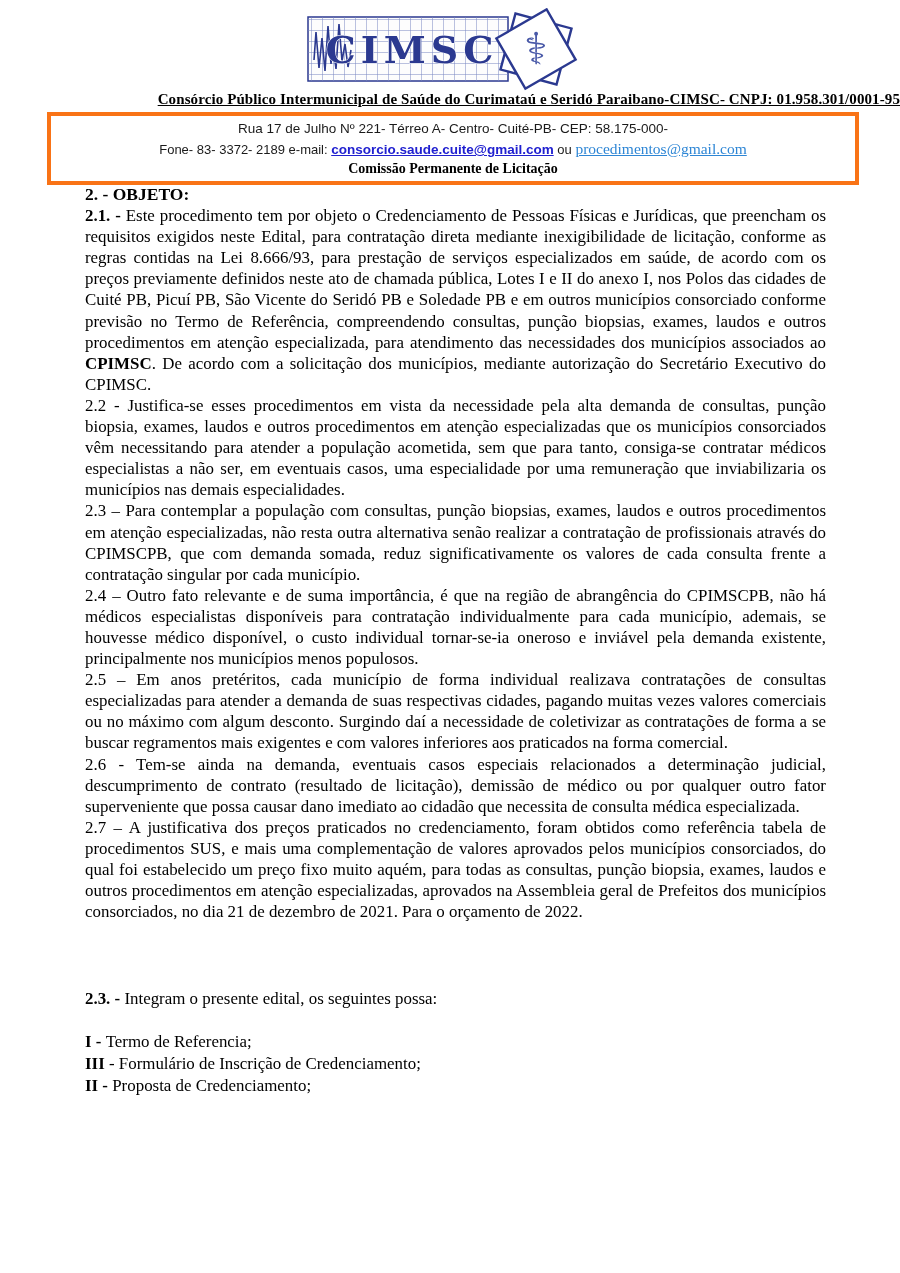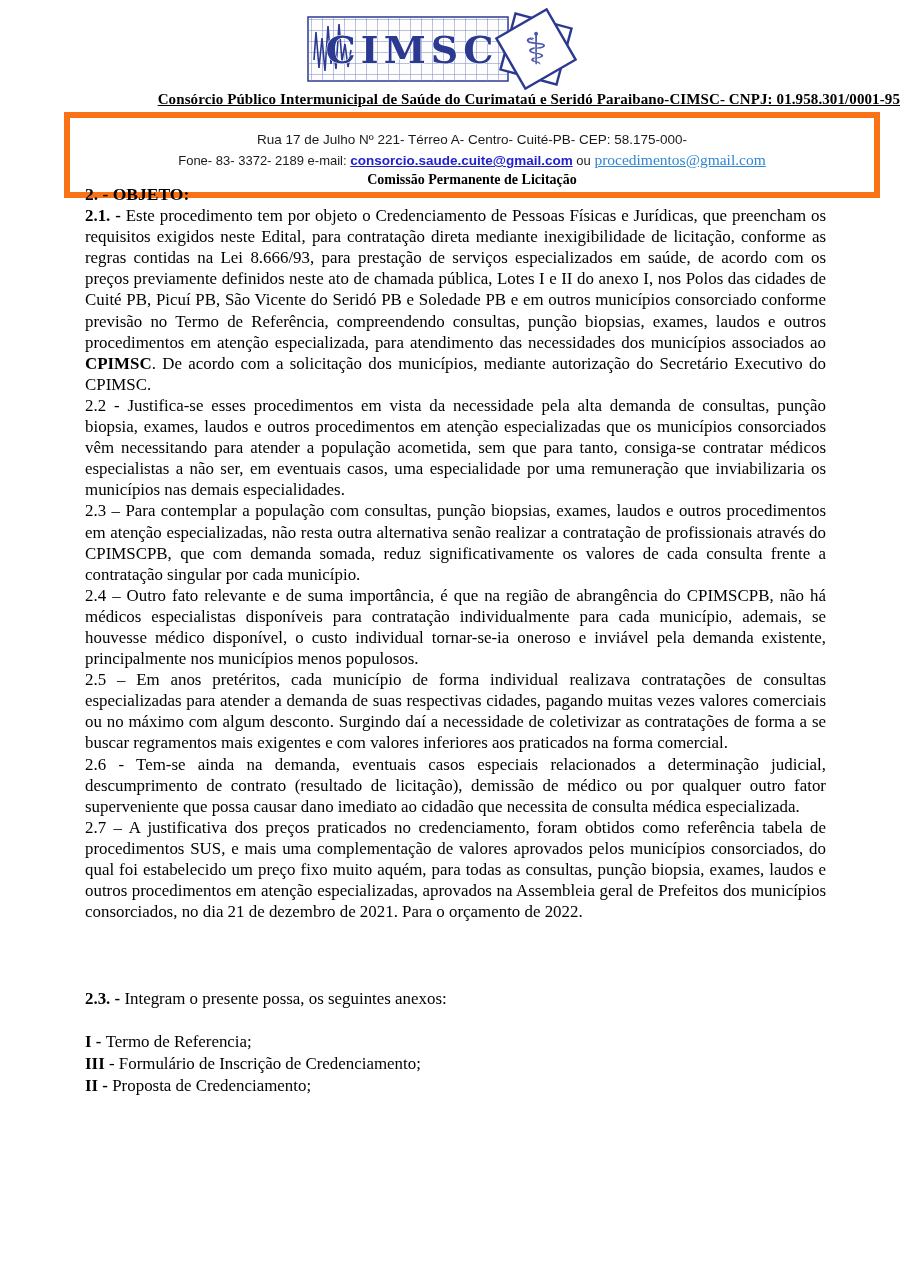--- a/index.html
+++ b/index.html
@@ -12,21 +12,21 @@
   .logo { position:absolute; left:300px; top:8px; width:300px; height:84px; }
 
   .org-line {
     position:absolute; top:91px; left:0; width:100%; text-align:right;
     font-family:"Liberation Serif", serif; font-weight:bold; font-size:15px;
     text-decoration:underline; letter-spacing:0.1px;
   }
 
   .info-box {
     position:absolute; left:47px; top:112px; width:804px;
-    border:6px solid #f97316; background:#fff; text-align:center; padding:12px 0 2px;margin-left:17px;
+    border:4px solid #f97316; background:#fff; text-align:center; padding:3px 0 2px;
   }
   .address-line {
     font-family:"Liberation Sans", sans-serif; font-size:13.5px; color:#1a1a1a; margin:2px 0 3px;
   }
   .phone-line {
     font-family:"Liberation Sans", sans-serif; font-size:13px; color:#1a1a1a; margin:4px 0 3px;
   }
   .email-primary {
     color:var(--email-primary-blue,#2020d0); font-weight:bold; text-decoration:underline;
     font-family:"Liberation Sans", sans-serif; font-size:13.5px; cursor:pointer;
@@ -87,21 +87,21 @@
     <p class="section-heading">2. - OBJETO:</p>
     <div>
         <p><span class="b">2.1. - </span><span>Este procedimento tem por objeto o Credenciamento de Pessoas Físicas e Jurídicas, que preencham os requisitos exigidos neste Edital, para contratação direta mediante inexigibilidade de licitação, conforme as regras contidas na Lei 8.666/93, para prestação de serviços especializados em saúde, de acordo com os preços previamente definidos neste ato de chamada pública, Lotes I e II do anexo I, nos Polos das cidades de Cuité PB, Picuí PB, São Vicente do Seridó PB e Soledade PB e em outros municípios consorciado conforme previsão no Termo de Referência, compreendendo consultas, punção biopsias, exames, laudos e outros procedimentos em atenção especializada, para atendimento das necessidades dos municípios associados ao </span><span class="b">CPIMSC</span><span>. De acordo com a solicitação dos municípios, mediante autorização do Secretário Executivo do CPIMSC.</span></p>
         <p><span>2.2 - Justifica-se esses procedimentos em vista da necessidade pela alta demanda de consultas, punção biopsia, exames, laudos e outros procedimentos em atenção especializadas que os municípios consorciados vêm necessitando para atender a população acometida, sem que para tanto, consiga-se contratar médicos especialistas a não ser, em eventuais casos, uma especialidade por uma remuneração que inviabilizaria os municípios nas demais especialidades.</span></p>
         <p><span>2.3 – Para contemplar a população com consultas, punção biopsias, exames, laudos e outros procedimentos em atenção especializadas, não resta outra alternativa senão realizar a contratação de profissionais através do CPIMSCPB, que com demanda somada, reduz significativamente os valores de cada consulta frente a contratação singular por cada município.</span></p>
         <p><span>2.4 – Outro fato relevante e de suma importância, é que na região de abrangência do CPIMSCPB, não há médicos especialistas disponíveis para contratação individualmente para cada município, ademais, se houvesse médico disponível, o custo individual tornar-se-ia oneroso e inviável pela demanda existente, principalmente nos municípios menos populosos.</span></p>
         <p><span>2.5 – Em anos pretéritos, cada município de forma individual realizava contratações de consultas especializadas para atender a demanda de suas respectivas cidades, pagando muitas vezes valores comerciais ou no máximo com algum desconto. Surgindo daí a necessidade de coletivizar as contratações de forma a se buscar regramentos mais exigentes e com valores inferiores aos praticados na forma comercial.</span></p>
         <p><span>2.6 - Tem-se ainda na demanda, eventuais casos especiais relacionados a determinação judicial, descumprimento de contrato (resultado de licitação), demissão de médico ou por qualquer outro fator superveniente que possa causar dano imediato ao cidadão que necessita de consulta médica especializada.</span></p>
         <p><span>2.7 – A justificativa dos preços praticados no credenciamento, foram obtidos como referência tabela de procedimentos SUS, e mais uma complementação de valores aprovados pelos municípios consorciados, do qual foi estabelecido um preço fixo muito aquém, para todas as consultas, punção biopsia, exames, laudos e outros procedimentos em atenção especializadas, aprovados na Assembleia geral de Prefeitos dos municípios consorciados, no dia 21 de dezembro de 2021. Para o orçamento de 2022.</span></p>
       </div>
-    <p class="annex-intro"><span class="b">2.3. - </span><span>Integram o presente possa, os seguintes anexos:</span></p>
+    <p class="annex-intro"><span class="b">2.3. - </span><span>Integram o presente edital, os seguintes possa:</span></p>
     <div class="annex-list">
         <p><span class="b">I - </span><span>Termo de Referencia;</span></p>
         <p><span class="b">III</span><span> - Formulário de Inscrição de Credenciamento;</span></p>
         <p><span class="b">II - </span><span>Proposta de Credenciamento;</span></p>
       </div>
   </div>
 
 </div>
 
 </body></html>

